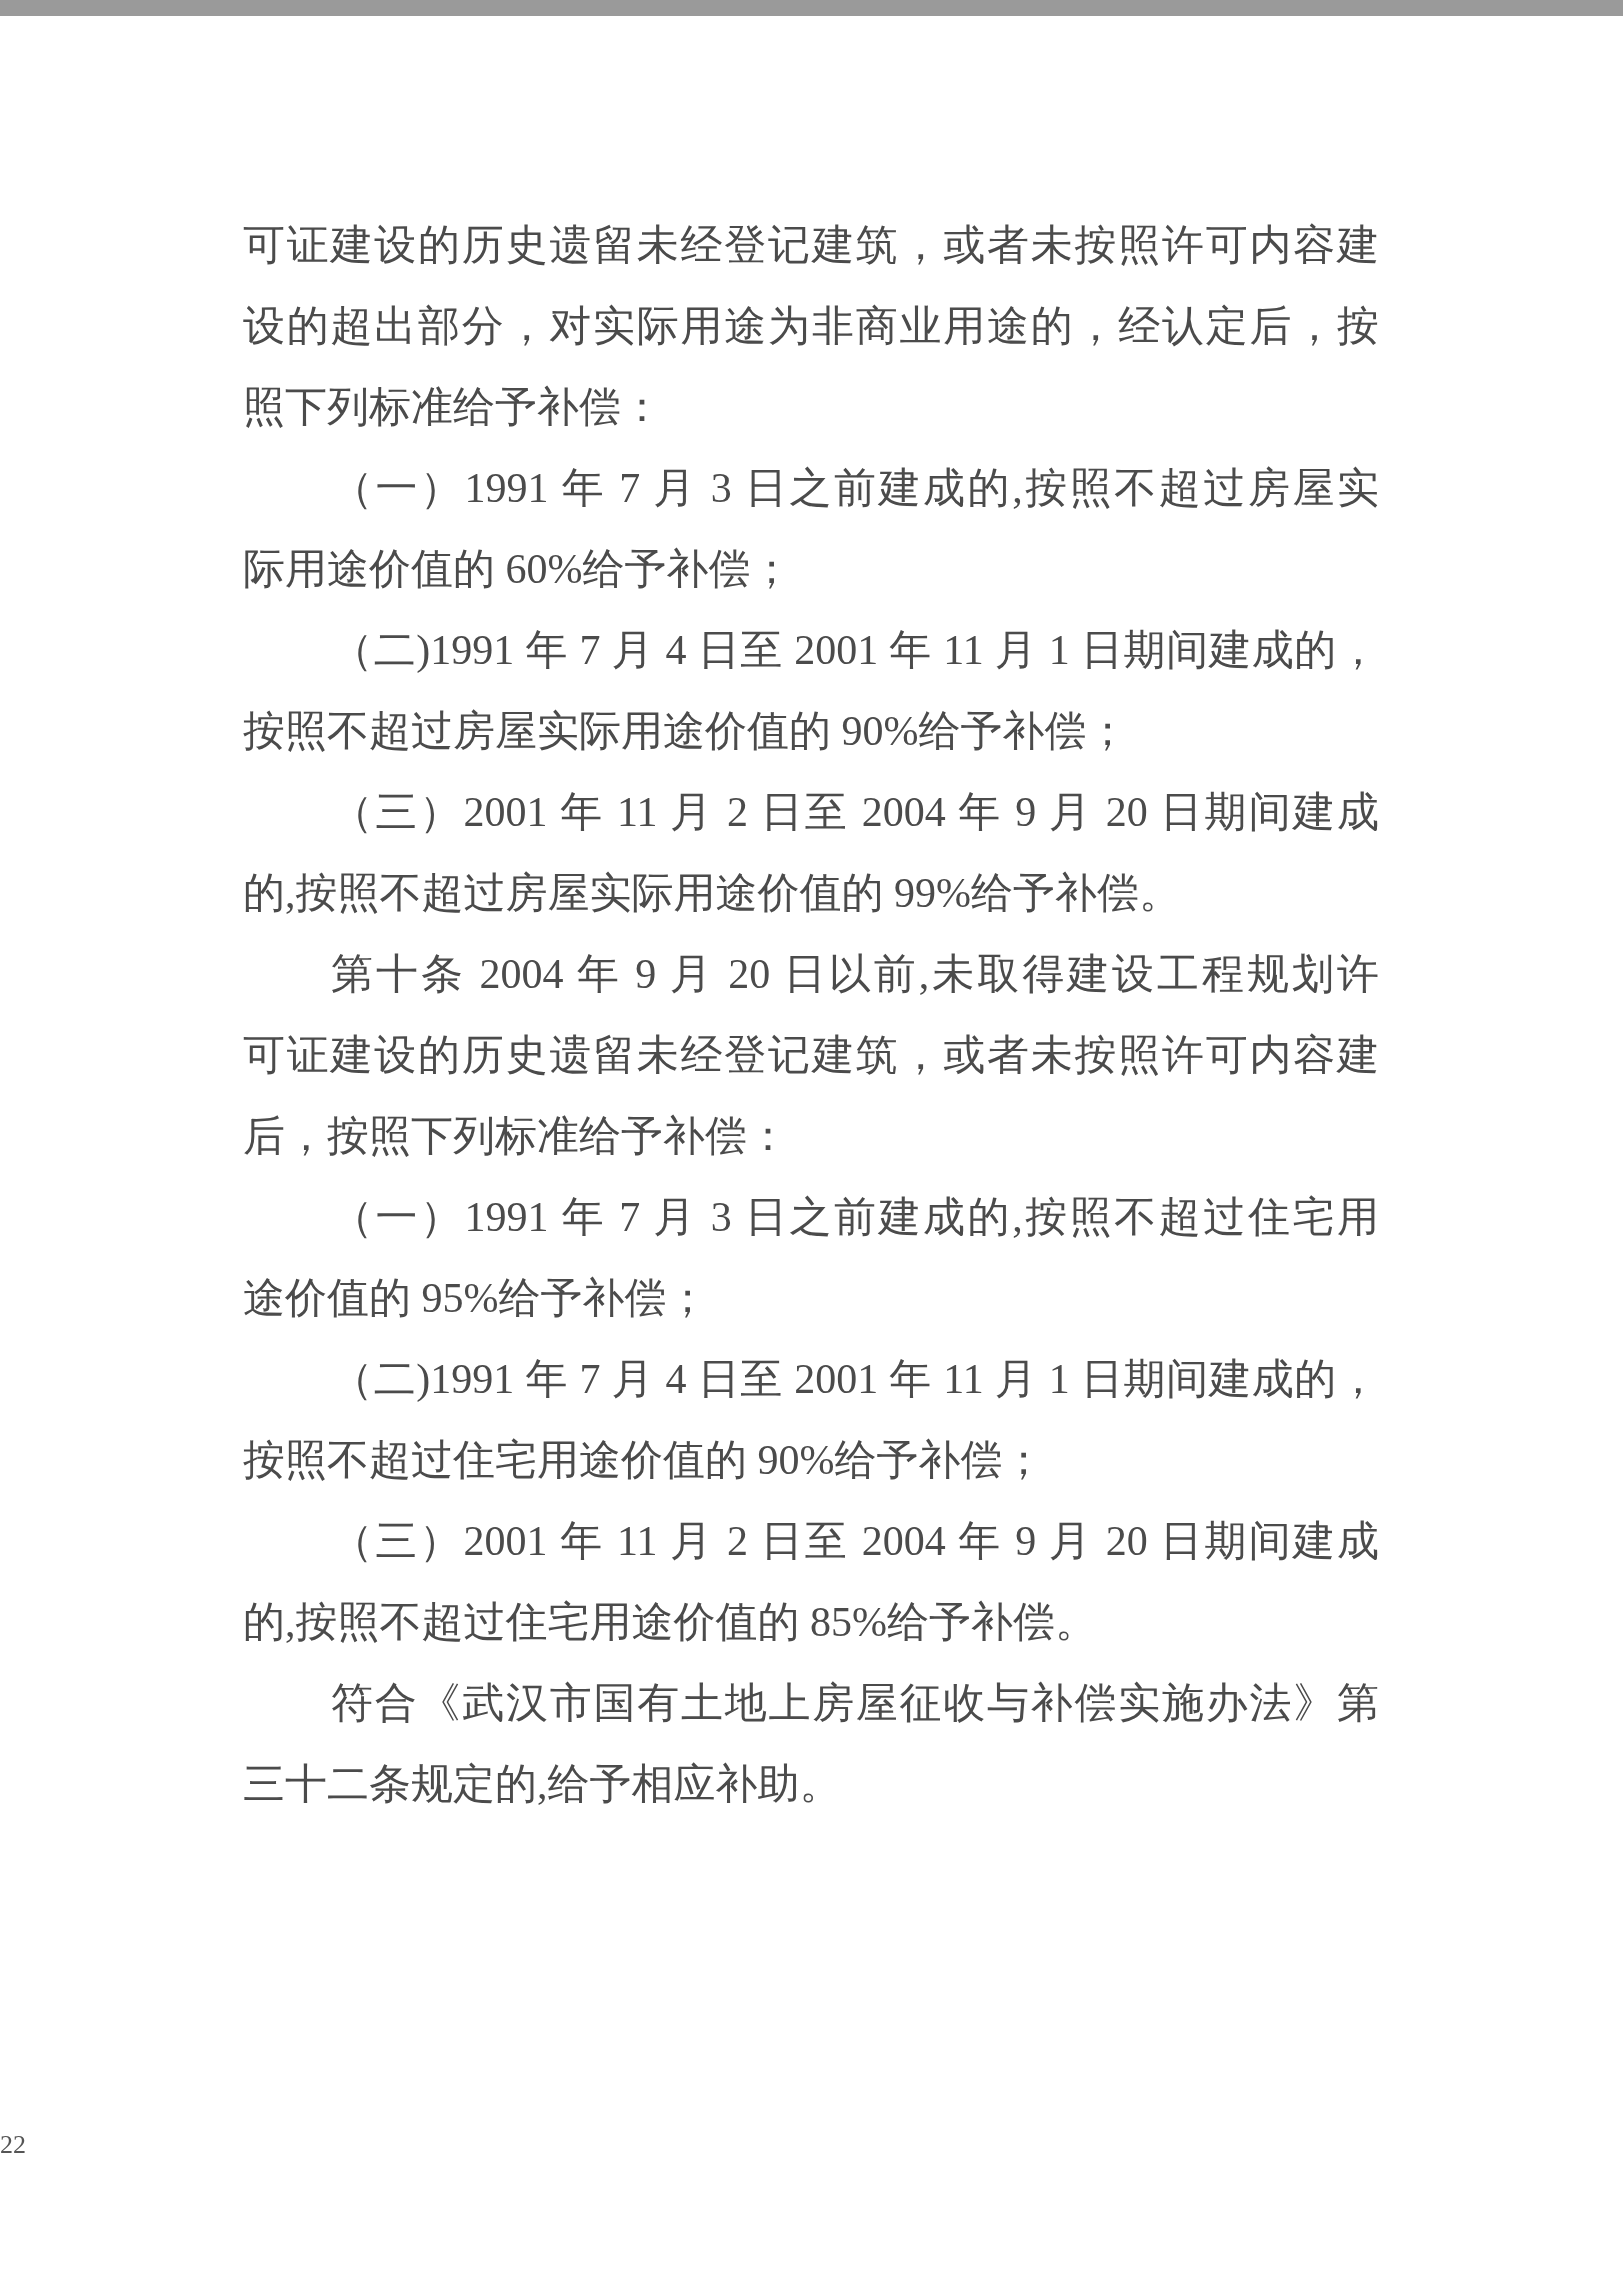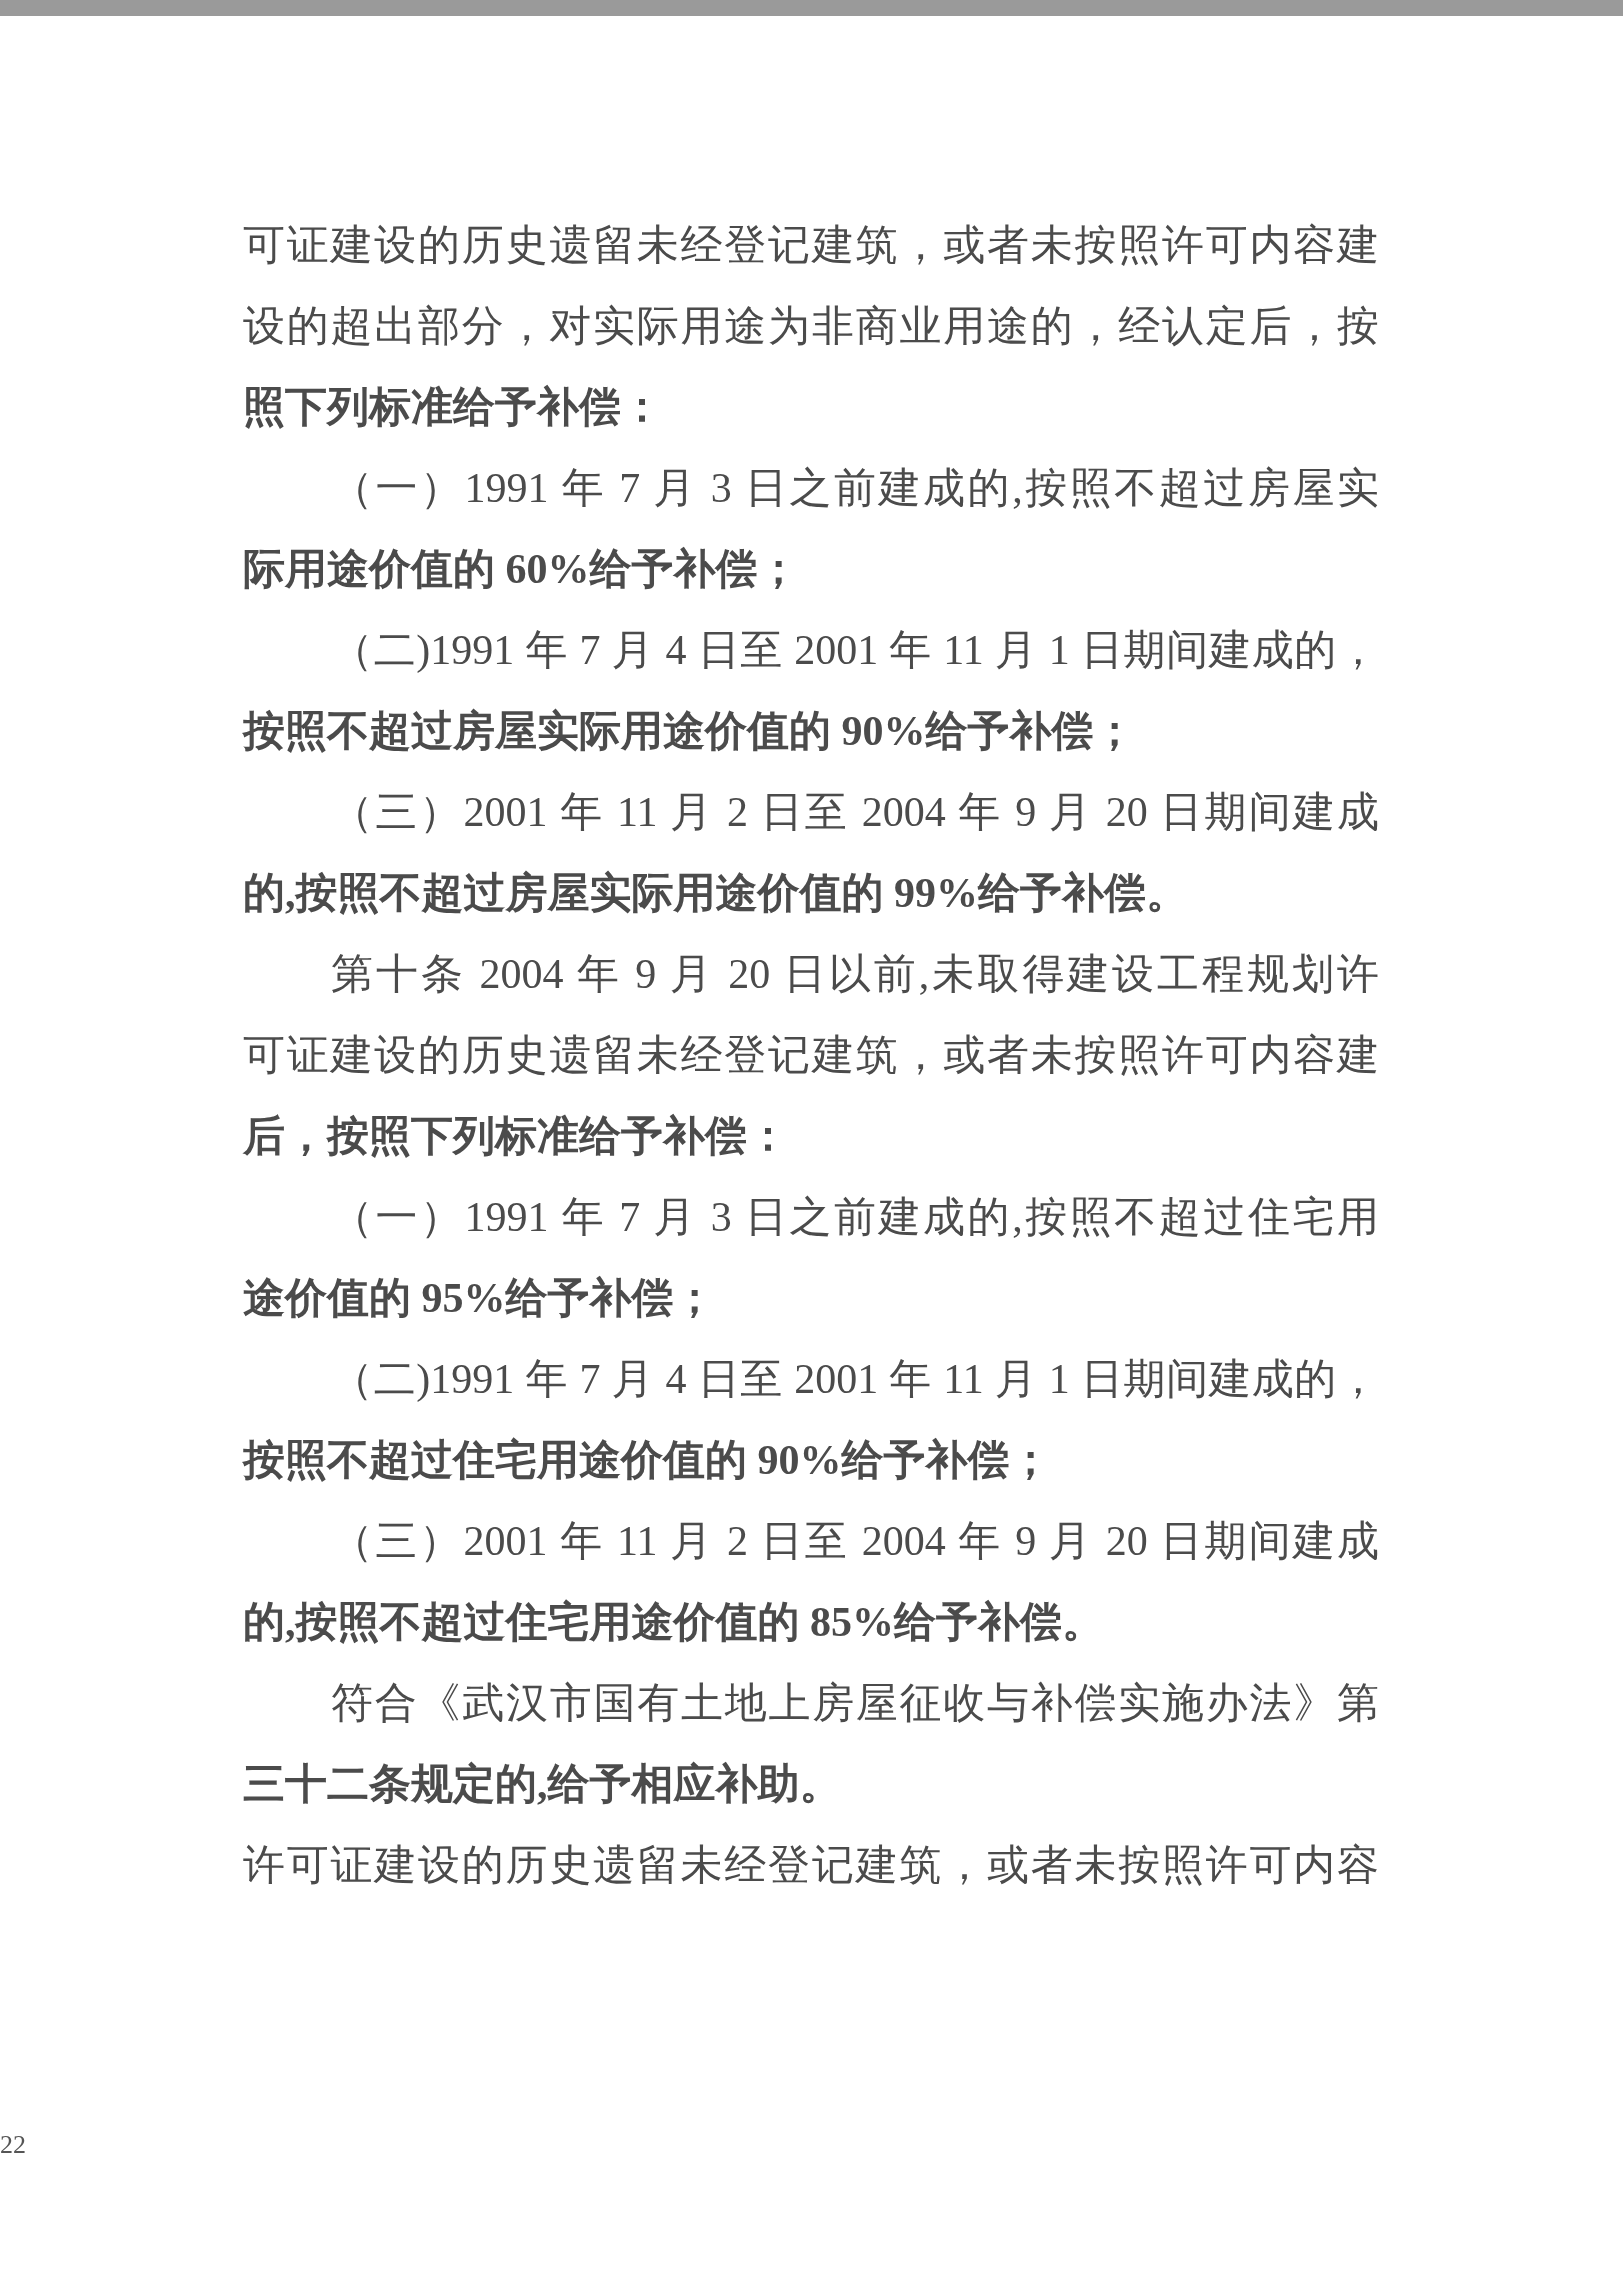--- a/index.html
+++ b/index.html
@@ -29,21 +29,20 @@
     text-align: justify;
     text-align-last: justify;
     letter-spacing: 0px;
     white-space: normal;
   }
   .line.indent {
     padding-left: 88px;
   }
   .line.short {
     text-align-last: left;
-    font-weight: bold;
   }
   .page-number {
     position: absolute;
     left: 0;
     right: 11.8px;
     top: 2113px;
     text-align: left;
     font-size: 26px;
     line-height: 31px;
     color: #555555;
@@ -67,18 +66,17 @@
     <div class="line">可证建设的历史遗留未经登记建筑，或者未按照许可内容建</div>
     <div class="line short">后，按照下列标准给予补偿：</div>
     <div class="line indent">（一）1991 年 7 月 3 日之前建成的,按照不超过住宅用</div>
     <div class="line short">途价值的 95%给予补偿；</div>
     <div class="line indent">（二)1991 年 7 月 4 日至 2001 年 11 月 1 日期间建成的，</div>
     <div class="line short">按照不超过住宅用途价值的 90%给予补偿；</div>
     <div class="line indent">（三）2001 年 11 月 2 日至 2004 年 9 月 20 日期间建成</div>
     <div class="line short">的,按照不超过住宅用途价值的 85%给予补偿。</div>
     <div class="line indent">符合《武汉市国有土地上房屋征收与补偿实施办法》第</div>
     <div class="line short">三十二条规定的,给予相应补助。</div>
-    <div class="line">许可证建设的历史遗留未经登记建筑，或者未按照许可内容</div>
   </div>
 
   <div class="page-number">22</div>
 </div>
 
 
 </body></html>

